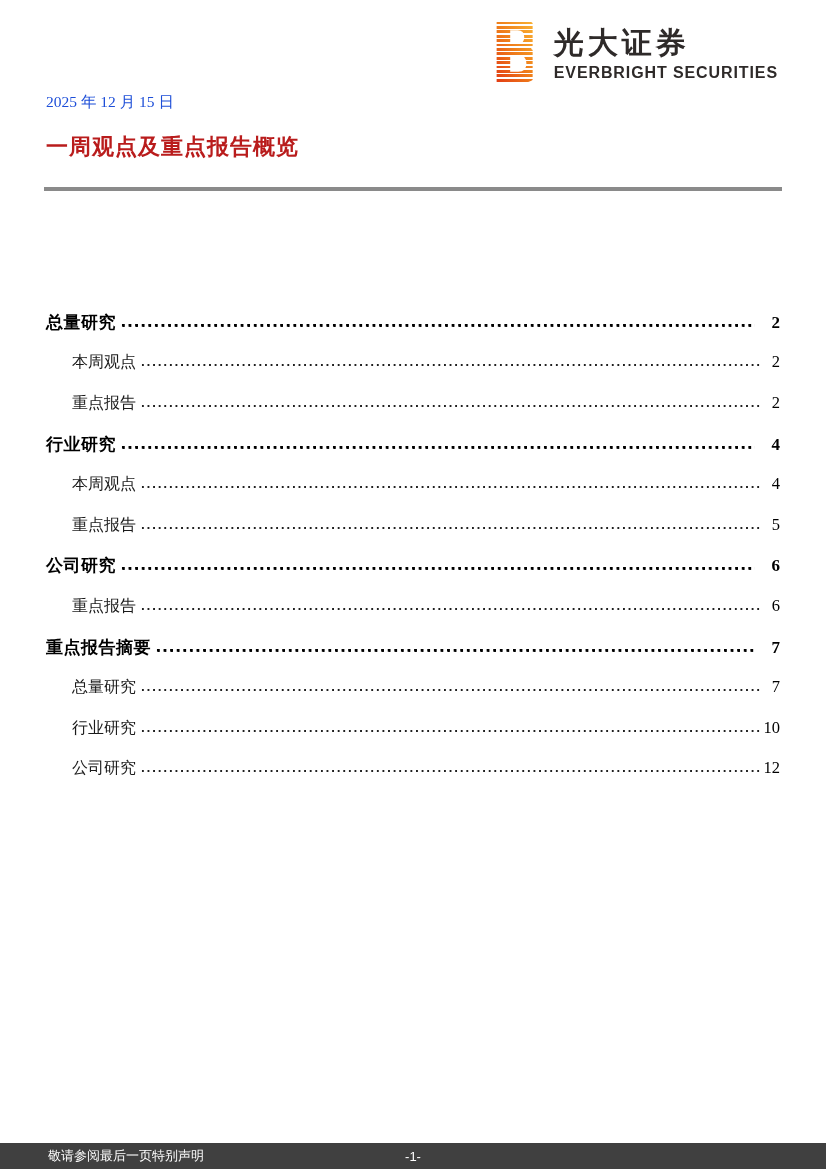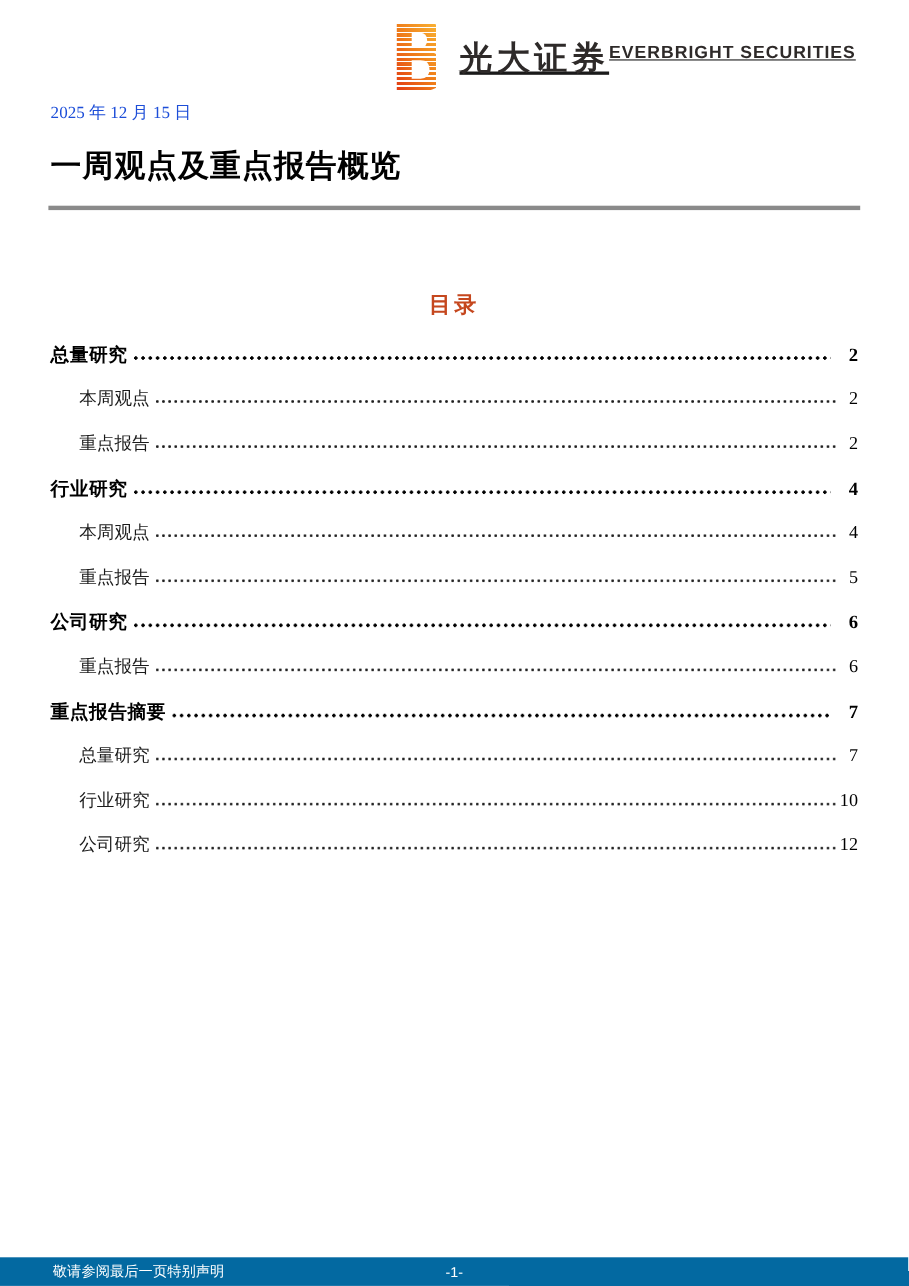--- a/index.html
+++ b/index.html
@@ -36,39 +36,39 @@
     background:linear-gradient(to bottom left, #F9B233 0%, #EF7D1A 45%, #DF2D12 100%);
     -webkit-background-clip:text;
     background-clip:text;
     color:transparent;
   }
   .logo-mark::after {
     content:"";
     position:absolute; inset:0;
     background:repeating-linear-gradient(to bottom, #ffffff 0 1.5px, transparent 1.5px 4.4px);
   }
-  .brand-text { display:flex; justify-content:center;text-decoration:underline; }
+  .brand-text { display:flex; flex-direction:column; justify-content:center; }
   .brand-cn {
     font-size:30px; font-weight:600; color:#2e2a29;
     letter-spacing:4px; line-height:1.15; white-space:nowrap;
   }
   .brand-en {
     font-size:16px; font-weight:700; color:#2e2a29;
     letter-spacing:0.9px; margin-top:3px; white-space:nowrap;
   }
 
   
   .date {
     position:absolute; left:46px; top:92px;
     font-family:"Liberation Serif", serif;
     font-size:15.5px; color:#1d4ed8;
   }
   .title {
     position:absolute; left:46px; top:132px;
-    font-size:28px; font-weight:700; color:#000000;
+    font-size:22px; font-weight:700; color:#b91c1c;
     letter-spacing:1px;
   }
   .title-rule {
     position:absolute; left:44px; top:187px;
     width:738px; height:4px;
     background:#8a8a8a;
   }
 
   
   .toc-heading {
@@ -106,21 +106,21 @@
     font-family:"Liberation Serif", serif;
     font-size:16.5px; min-width:18px; text-align:right;
     white-space:nowrap; color:#000;
   }
   .lv1 .pg { font-weight:700; font-size:17px; }
 
   
   .footer {
     position:absolute; left:0; bottom:0;
     width:100%; height:26px;
-    background:#0369a1;
+    background:#404040;
     color:#ffffff;
     font-size:13px;
     display:flex; align-items:center;
     padding:0 48px;
   }
   .footer-left { flex:1; text-align:left; }
   .footer-center {
     position:absolute; left:0; width:100%; text-align:center;
     pointer-events:none;
   }
@@ -140,21 +140,20 @@
       <div class="brand-en">EVERBRIGHT SECURITIES</div>
     </div>
   </div>
 
   <div class="date">2025 年 12 月 15 日</div>
 
   <h1 class="title">一周观点及重点报告概览</h1>
 
   <div class="title-rule"></div>
 
-  <div class="toc-heading">目录</div>
 
   <nav class="toc">
       <div class="toc-row lv1">
       <span class="inner">
         <span class="lbl">总量研究</span>
         <span class="dots"></span>
         <span class="pg">2</span>
       </span>
     </div>
       <div class="toc-row lv2">

